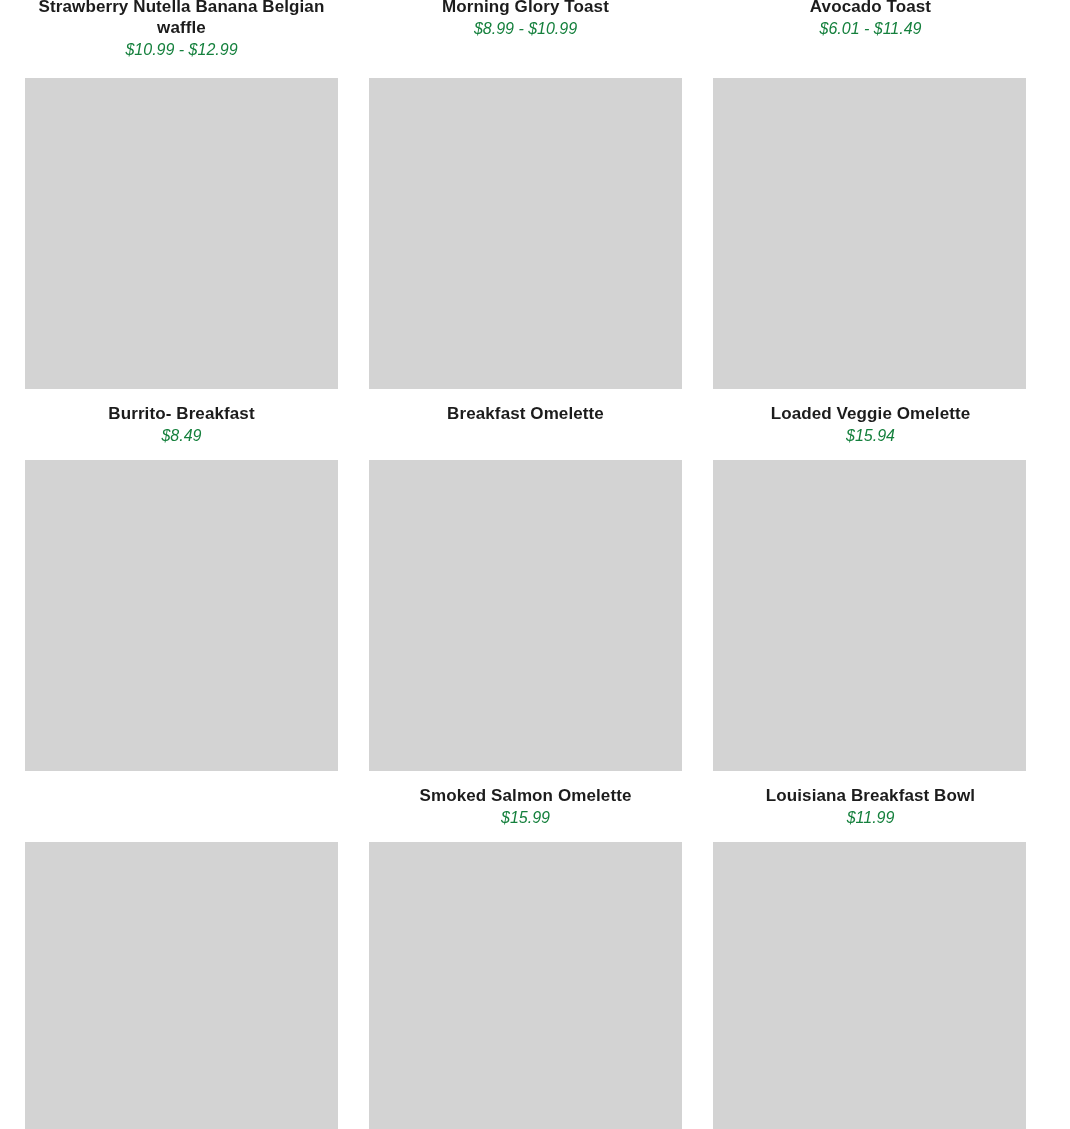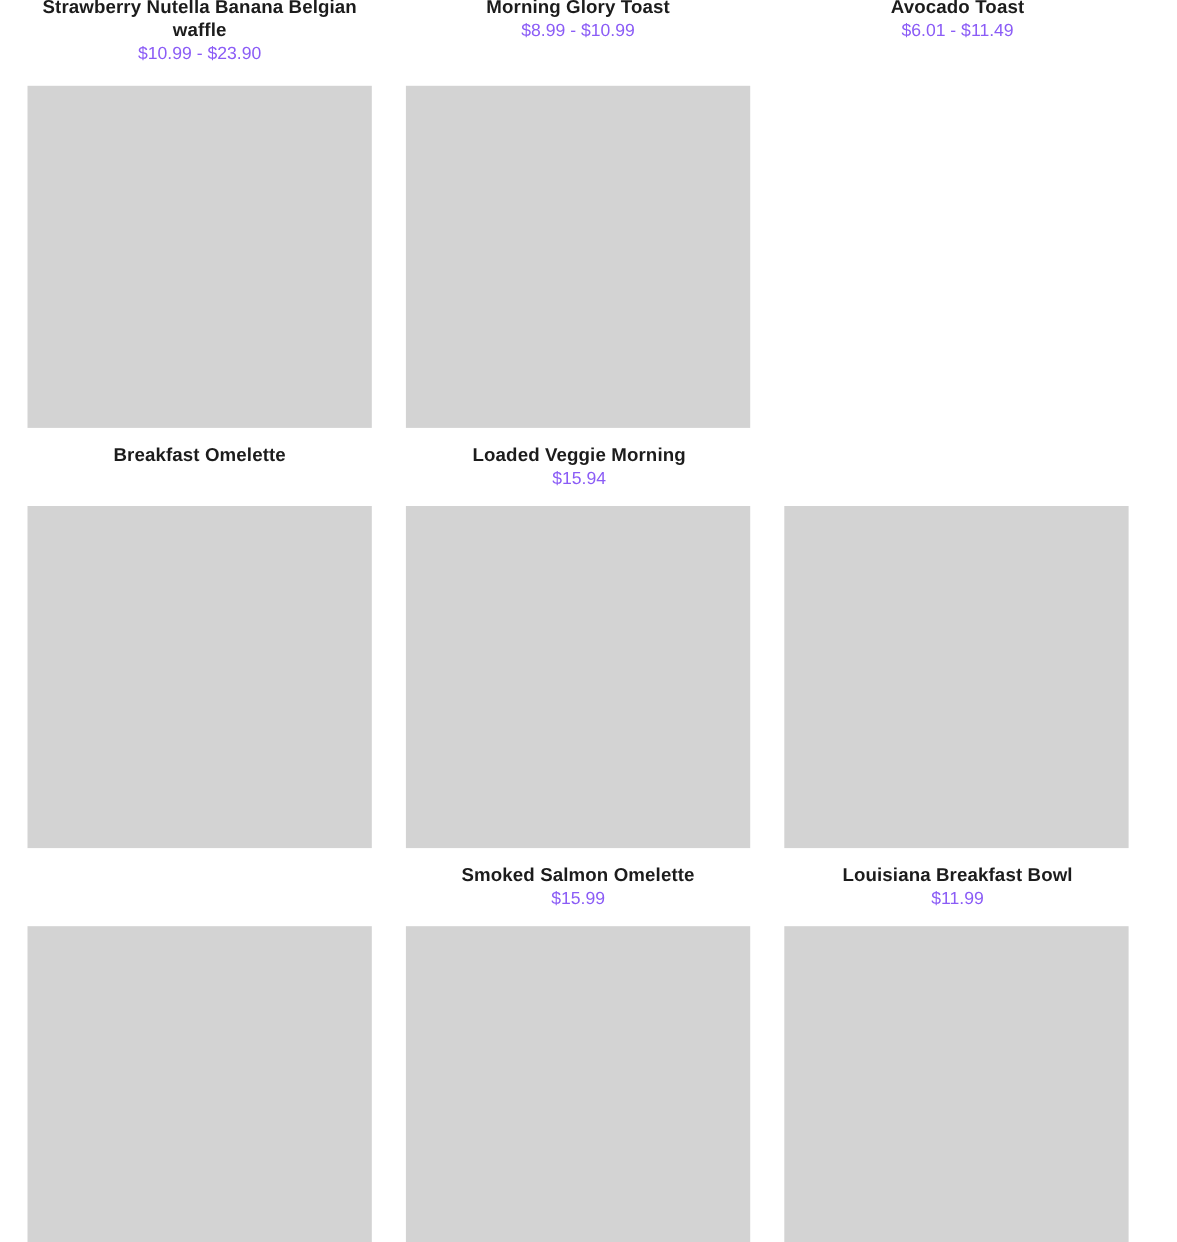--- a/index.html
+++ b/index.html
@@ -57,21 +57,22 @@
     font-size: 17px;
     font-weight: bold;
     color: #1c1c1c;
     line-height: 21px;
     letter-spacing: 0.1px;
     margin: 0;
   }
 
   .product-price {
     font-size: 16px;
-    color: #8b5cf6;
+    font-style: italic;
+    color: #15803d;
     line-height: 21px;
     margin: 0;
     padding-top: 1px;
   }
 
   
   .row-clipped-top {
     margin-top: 0;
   }
   .row-clipped-top .product-caption { padding-top: 0; }
@@ -92,50 +93,57 @@
 </head>
 <body>
 
 <div class="menu-grid">
 
   <div class="product-row row-clipped-top">
     <div class="product-card col-1">
 
       <div class="product-caption">
         <p class="product-title">Strawberry Nutella Banana Belgian waffle</p>
-        <p class="product-price">$10.99 - $23.90</p>
+        <p class="product-price">$10.99 - $12.99</p>
       </div>
     </div>
     <div class="product-card col-2">
 
       <div class="product-caption">
         <p class="product-title">Morning Glory Toast</p>
         <p class="product-price">$8.99 - $10.99</p>
       </div>
     </div>
     <div class="product-card col-3">
 
       <div class="product-caption">
         <p class="product-title">Avocado Toast</p>
         <p class="product-price">$6.01 - $11.49</p>
       </div>
     </div>
   </div>
 
   <div class="product-row row-gap">
+    <div class="product-card col-1">
+      <div class="product-image"></div>
+      <div class="product-caption">
+        <p class="product-title">Burrito- Breakfast</p>
+        <p class="product-price">$8.49</p>
+      </div>
+    </div>
     <div class="product-card col-2">
       <div class="product-image"></div>
       <div class="product-caption">
         <p class="product-title">Breakfast Omelette</p>
       </div>
     </div>
     <div class="product-card col-3">
       <div class="product-image"></div>
       <div class="product-caption">
-        <p class="product-title">Loaded Veggie Morning</p>
+        <p class="product-title">Loaded Veggie Omelette</p>
         <p class="product-price">$15.94</p>
       </div>
     </div>
   </div>
 
   <div class="product-row row-gap">
     <div class="product-card col-1">
       <div class="product-image"></div>
     </div>
     <div class="product-card col-2">

